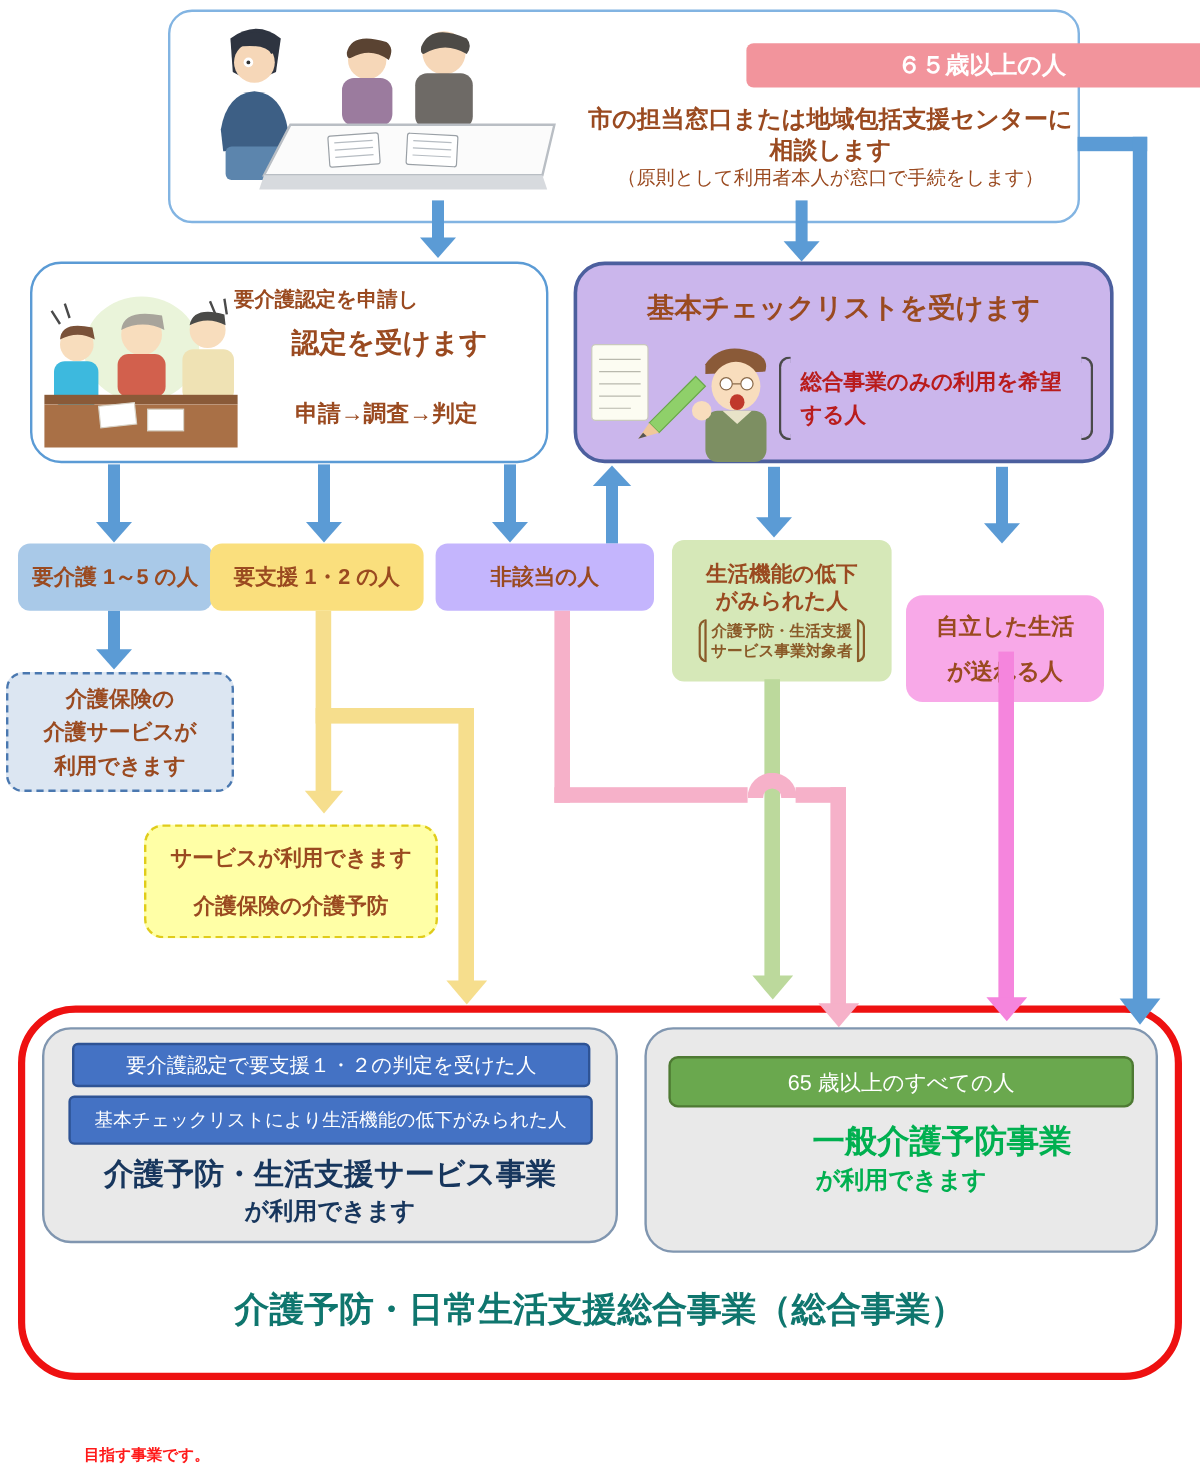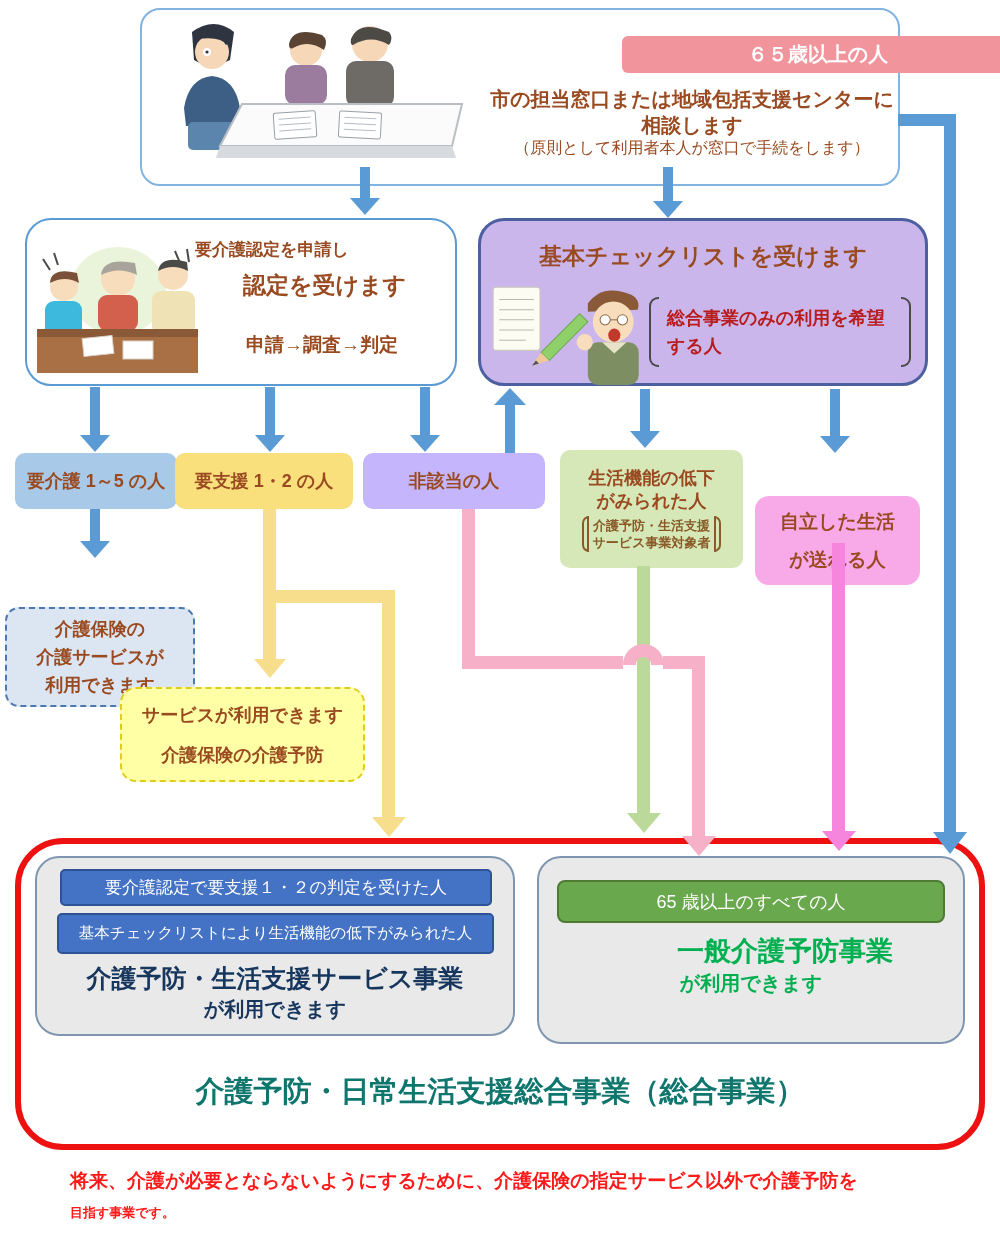--- a/index.html
+++ b/index.html
@@ -13,21 +13,21 @@
   .col{display:flex;flex-direction:column;align-items:center;justify-content:center;text-align:center;}
   .seg{position:absolute;}
   .tri{position:absolute;width:0;height:0;}
   
   .top-box{left:140px;top:8px;width:760px;height:178px;border:2px solid #82b4e2;border-radius:20px;background:#fff;}
   .apply-box{left:25px;top:218px;width:432px;height:168px;border:2px solid #5b9bd5;border-radius:26px;background:#fff;}
   .check-box{left:478px;top:218px;width:450px;height:168px;border:3px solid #4c5f9e;border-radius:26px;background:#cbb6ec;}
   .badge{left:480px;top:26px;width:392px;height:37px;background:#f2949c;border-radius:6px;
          display:flex;align-items:center;justify-content:center;color:#fff;font-size:20px;font-weight:bold;}
   .cat{border-radius:10px;}
-  .dashed-blue{left:5px;top:560px;width:190px;height:100px;background:#dce6f2;border:2px dashed #4a78b0;border-radius:14px;margin-top:47px;}
+  .dashed-blue{left:5px;top:560px;width:190px;height:100px;background:#dce6f2;border:2px dashed #4a78b0;border-radius:14px;}
   .dashed-yellow{left:120px;top:687px;width:245px;height:95px;background:#ffffa6;border:2px dashed #e0cc1a;border-radius:16px;}
   .red-frame{left:15px;top:838px;width:970px;height:312px;border:6px solid #ee1111;border-radius:48px;background:#fff;}
   .gray-box{background:#e9e9e9;border:2px solid #8096b0;border-radius:24px;}
   .bar-blue{background:#4472c4;border:2px solid #2e5395;border-radius:5px;color:#fff;
             display:flex;align-items:center;justify-content:center;}
   .bar-green{background:#6aa84e;border:2px solid #4e7a33;border-radius:8px;color:#fff;
              display:flex;align-items:center;justify-content:center;font-size:18px;}
   .brk{box-sizing:border-box;border:2.5px solid #4a4a4a;width:10px;flex:0 0 10px;}
   .brk-l{border-right:none;border-radius:9px 0 0 9px;}
   .brk-r{border-left:none;border-radius:0 9px 9px 0;}
@@ -221,16 +221,15 @@
   <div class="t b ctr" style="left:35px;top:962px;width:480px;font-size:25px;color:#17365d;">介護予防・生活支援サービス事業</div>
   <div class="t ctr" style="left:35px;top:996px;width:480px;font-size:20px;color:#17365d;font-weight:bold;">が利用できます</div>
 
   <div class="box gray-box" style="left:537px;top:856px;width:428px;height:188px;"></div>
   <div class="box bar-green" style="left:557px;top:880px;width:388px;height:43px;">65 歳以上のすべての人</div>
   <div class="t b ctr" style="left:537px;top:933px;width:496px;font-size:27px;color:#00b050;">一般介護予防事業</div>
   <div class="t ctr" style="left:537px;top:970px;width:428px;font-size:20px;color:#00b050;font-weight:bold;">が利用できます</div>
 
   <div class="t b ctr" style="left:15px;top:1072px;width:970px;font-size:29px;color:#0f766e;">介護予防・日常生活支援総合事業（総合事業）</div>
 
-  <div class="t b" style="left:70px;top:1168px;width:880px;font-size:19px;color:#ff1a1a;">将来、介護が必要とならないようにするために、介護保険の指定サービス以外で介護予防を</div>
   <div class="t b" style="left:70px;top:1204px;width:880px;font-size:13px;color:#ff1a1a;">目指す事業です。</div>
 
 </div>
 
 </body></html>

